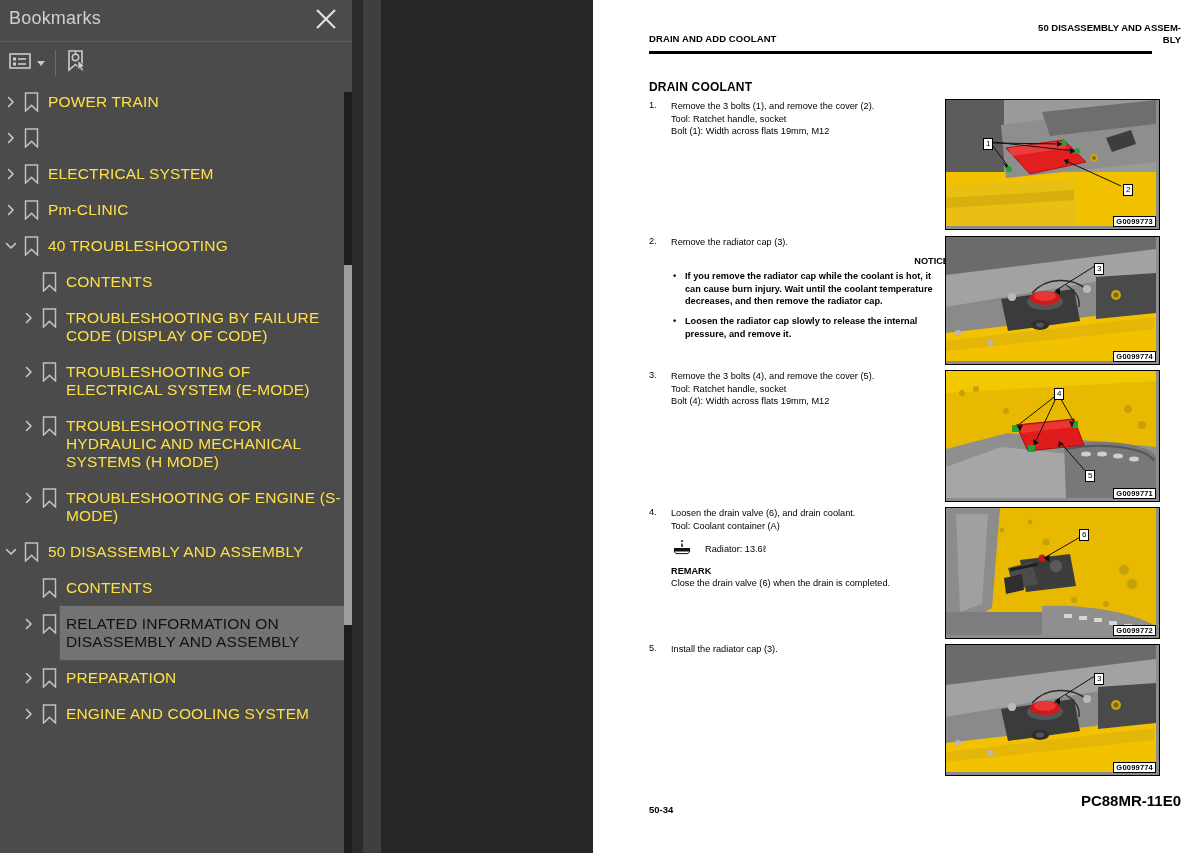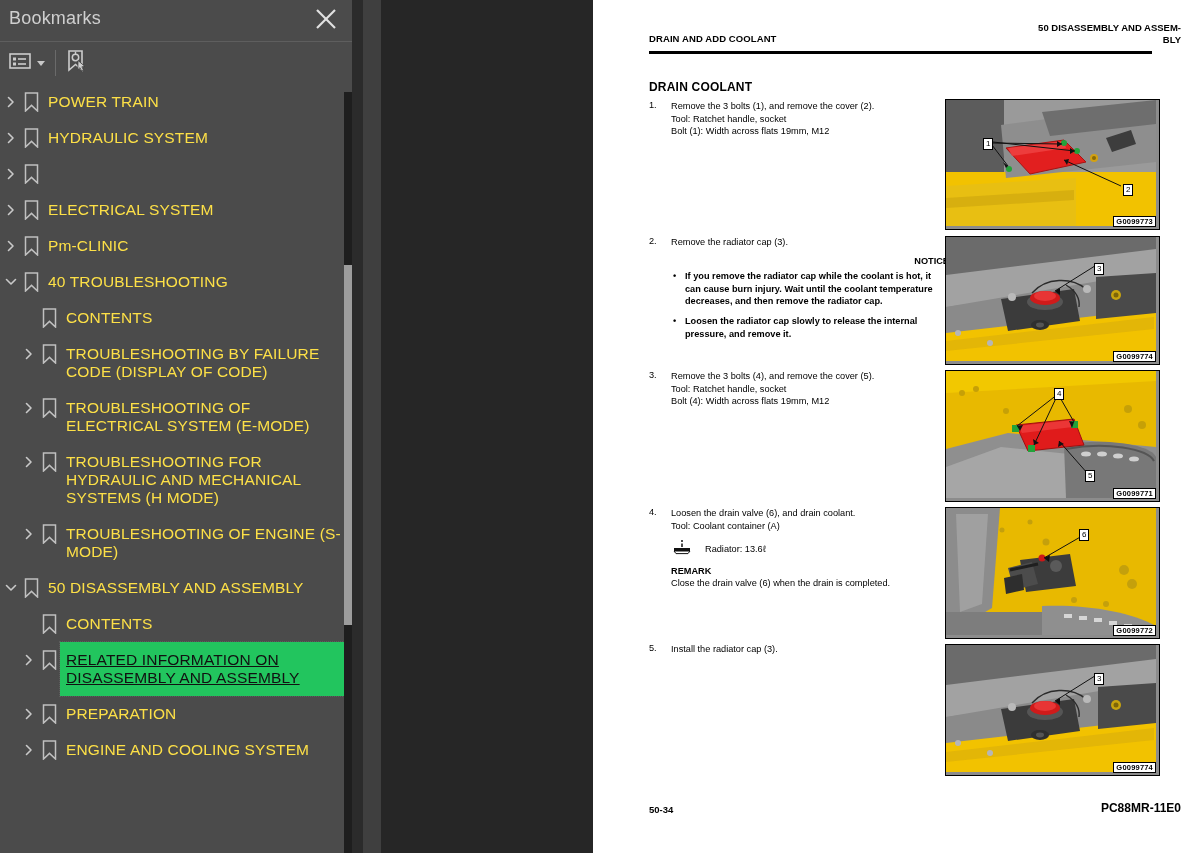--- a/index.html
+++ b/index.html
@@ -100,24 +100,23 @@
     color: #fde047;
     line-height: 18px;
     padding-top: 9px;
     padding-left: 6px;
     padding-right: 6px;
     padding-bottom: 9px;
     letter-spacing: .15px;
     white-space: pre-line;
   }
   .tree-row.selected .tw-label {
-    background: #22c55e;
+    background: #737373;
     color: #111;
     outline: 1px dotted #5c5c5c;
-    text-decoration: underline;
   }
   .lvl0 { padding-left: 2px; }
   .lvl1 { padding-left: 20px; }
   .lvl1-noexp .tw-twisty { visibility: hidden; }
 
   
   #panel-scroll-track {
     position: absolute;
     left: 344px; top: 92px;
     width: 8px; height: 761px;
@@ -251,22 +250,22 @@
     padding: 0 2px;
     line-height: 10px;
     color: #000;
   }
 
   .footer-left {
     position: absolute; left: 56px; bottom: 38px;
     font-size: 9.5px; font-weight: bold;
   }
   .footer-right {
-    position: absolute; right: 19px; bottom: 38px;
-    font-size: 12px; font-weight: bold;
+    position: absolute; right: 19px; bottom: 44px;
+    font-size: 15px; font-weight: bold;
   }
 </style>
 </head>
 <body>
 
 <div id="root">
 
   <div id="bookmark-panel">
 
     <div id="panel-header">
@@ -317,33 +316,20 @@
             <svg width="12" height="12" viewBox="0 0 12 12">
               <polyline points="3.5,1.5 8,6 3.5,10.5" fill="none" stroke="#c9c9c9" stroke-width="1.6" stroke-linecap="round" stroke-linejoin="round"></polyline>
             </svg>
           </div>
           <div class="tw-icon">
             <svg width="15" height="20" viewBox="0 0 15 20">
               <path d="M1.5 1 H13.5 V19 L7.5 13.4 L1.5 19 Z" fill="none" stroke="#c0c0c0" stroke-width="1.5"></path>
             </svg>
           </div>
           <div class="tw-label">POWER TRAIN</div>
-        </div>
-        <div class="tree-row lvl0">
-          <div class="tw-twisty">
-            <svg width="12" height="12" viewBox="0 0 12 12">
-              <polyline points="3.5,1.5 8,6 3.5,10.5" fill="none" stroke="#c9c9c9" stroke-width="1.6" stroke-linecap="round" stroke-linejoin="round"></polyline>
-            </svg>
-          </div>
-          <div class="tw-icon">
-            <svg width="15" height="20" viewBox="0 0 15 20">
-              <path d="M1.5 1 H13.5 V19 L7.5 13.4 L1.5 19 Z" fill="none" stroke="#c0c0c0" stroke-width="1.5"></path>
-            </svg>
-          </div>
-          <div class="tw-label">HYDRAULIC SYSTEM</div>
         </div>
         <div class="tree-row lvl0">
           <div class="tw-twisty">
             <svg width="12" height="12" viewBox="0 0 12 12">
               <polyline points="3.5,1.5 8,6 3.5,10.5" fill="none" stroke="#c9c9c9" stroke-width="1.6" stroke-linecap="round" stroke-linejoin="round"></polyline>
             </svg>
           </div>
           <div class="tw-icon">
             <svg width="15" height="20" viewBox="0 0 15 20">
               <path d="M1.5 1 H13.5 V19 L7.5 13.4 L1.5 19 Z" fill="none" stroke="#c0c0c0" stroke-width="1.5"></path>

